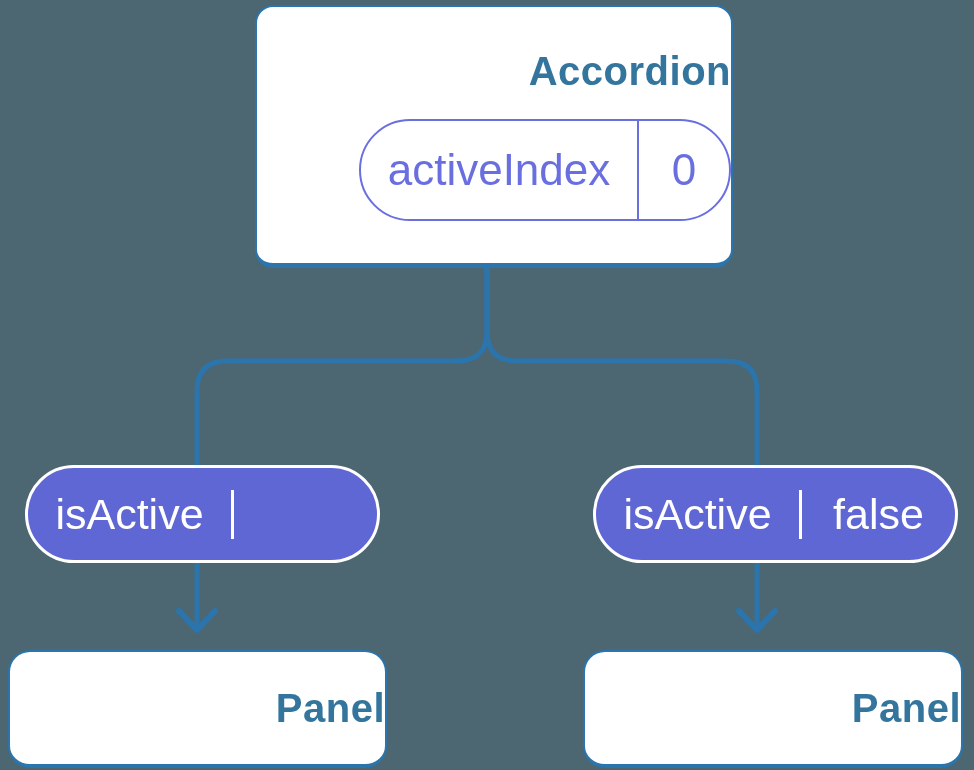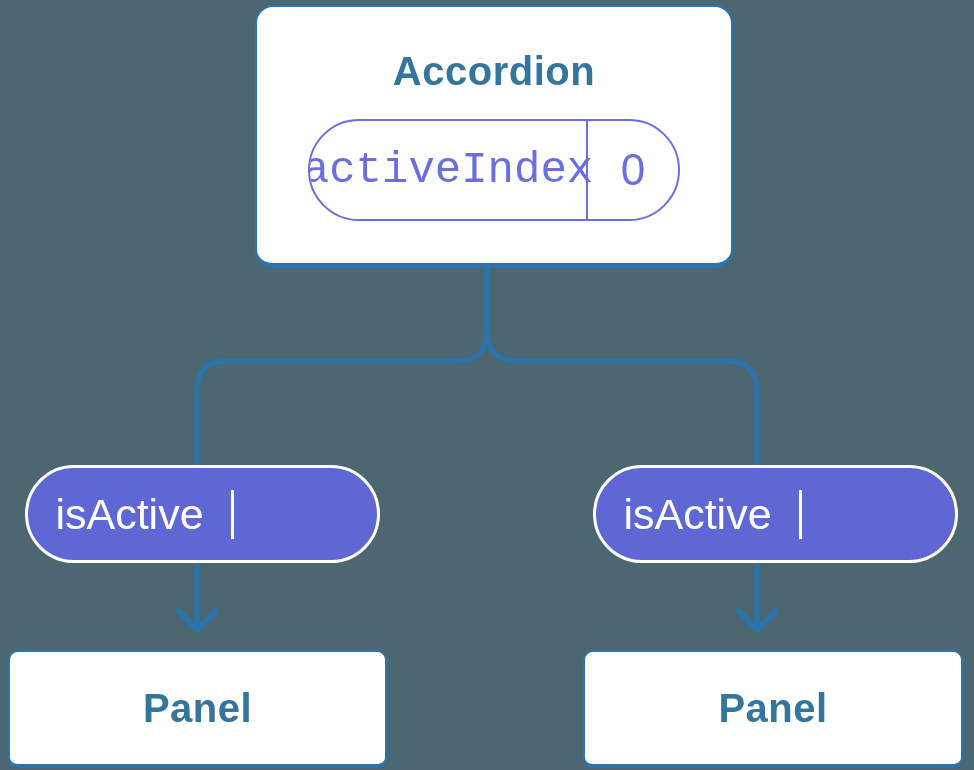--- a/index.html
+++ b/index.html
@@ -40,21 +40,21 @@
   }
   .conn.arrow { stroke-width: 6; stroke-linecap: round; }
 
   .card {
     position: absolute;
     background: var(--card-bg);
     border: 2px solid var(--card-border);
     z-index: 2;
     display: flex;
     flex-direction: column;
-    align-items: center;
+    align-items: flex-end;
   }
 
   .root-card {
     left: 255px; top: 5px;
     width: 478px; height: 263px;
     border-radius: 18px;
     border-bottom-width: 5px;
     padding-top: 40px;
   }
   .card-title {
@@ -79,42 +79,42 @@
 
   .pill.outline {
     margin-top: 24px;
     width: 372px; height: 102px;
     border: 2px solid var(--pill-outline);
     border-radius: 51px;
     color: var(--pill-outline);
     font-size: 44px;
     background: var(--card-bg);
   }
-  .pill.outline .seg-label { width: 278px; border-right: 2px solid var(--pill-outline); font-family: Liberation Mono, monospace; }
+  .pill.outline .seg-label { width: 278px; border-right: 2px solid var(--pill-outline); }
   .pill.outline .seg-value { flex: 1; }
 
   .pill.filled {
     position: absolute;
     height: 98px;
     background: var(--pill-fill);
     border: 3px solid #FFFFFF;
     border-radius: 49px;
     color: var(--pill-text-on-fill);
     font-size: 43px;
     z-index: 2;
     align-items: center;
   }
   .pill.filled .seg-label { width: 206px; border-right: 3px solid #FFFFFF; }
   .pill.filled .seg-value { flex: 1; }
 
   .pill-left  { left: 25px;  top: 465px; width: 355px; }
   .pill-right { left: 593px; top: 465px; width: 365px; }
 
   .panel-card {
-    border-radius: 10px;
+    border-radius: 22px;
     border-bottom-width: 4px;
     justify-content: center;
   }
   .panel-left  { left: 8px;   top: 650px; width: 379px; height: 118px; }
   .panel-right { left: 583px; top: 650px; width: 380px; height: 118px; }
   .panel-title {
     color: var(--title-text);
     font-size: 40px;
     font-weight: 600;
     letter-spacing: 0.5px;
@@ -139,20 +139,21 @@
       <div class="seg seg-value">0</div>
     </div>
   </div>
 
   <div class="pill filled pill-left">
     <div class="seg seg-label">isActive</div>
   </div>
 
   <div class="pill filled pill-right">
     <div class="seg seg-label">isActive</div>
+    <div class="seg seg-value">false</div>
   </div>
 
   <div class="card panel-card panel-left">
     <div class="panel-title">Panel</div>
   </div>
 
   <div class="card panel-card panel-right">
     <div class="panel-title">Panel</div>
   </div>
 

